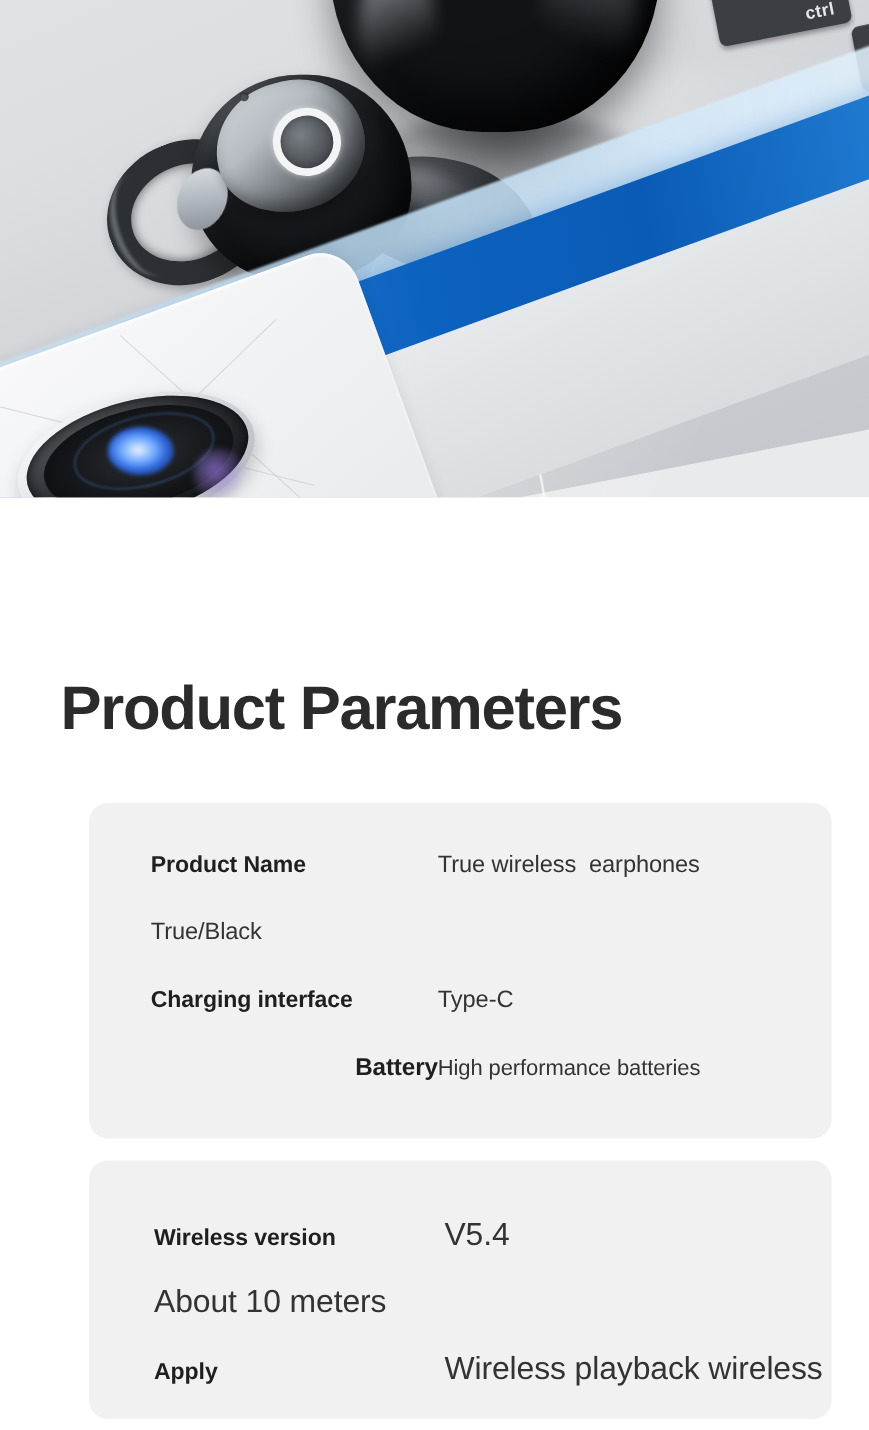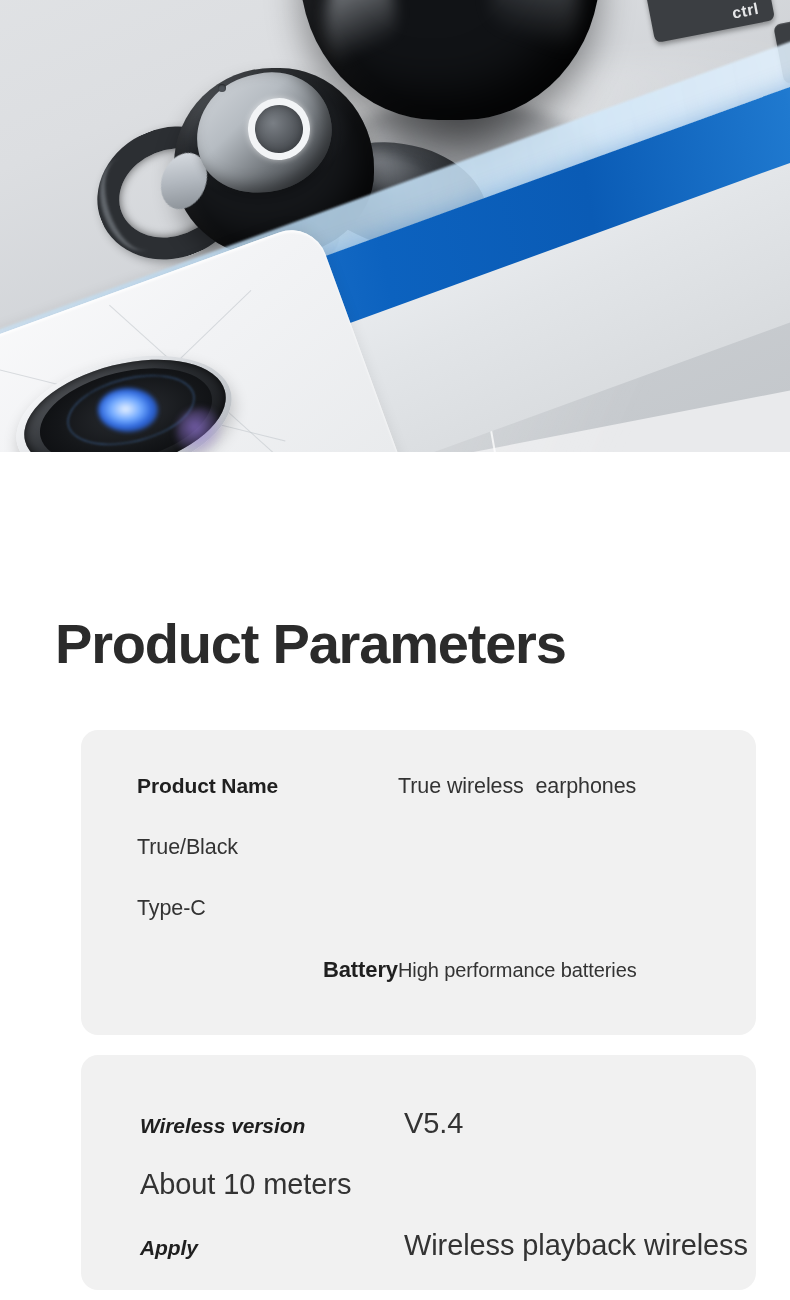--- a/index.html
+++ b/index.html
@@ -471,21 +471,21 @@
     font-size: 21.5px;
     font-weight: normal;
     color: #333333;
     letter-spacing: -.1px;
     white-space: pre;
     font-family: "Liberation Sans", sans-serif;
   }
   
   .spec-row.big .spec-label { font-size: 22px; text-align: right; }
   .spec-row.big .spec-value { font-size: 20px; }
-  #card-2 .spec-label { flex: 0 0 264px; font-style: italic; }
+  #card-2 .spec-label { flex: 0 0 264px; }
   #card-2 .spec-value { font-size: 29px; }
 </style>
 </head>
 <body>
 
 <div class="page">
 
   <div class="hero">
 
     <div class="hero-blue-bg"></div>
@@ -549,20 +549,21 @@
       <div class="spec-row">
         <div class="spec-label">Product Name</div>
         <div class="spec-value">True wireless  earphones</div>
       </div>
 
       <div class="spec-row">
         <div class="spec-value">True/Black</div>
       </div>
 
       <div class="spec-row">
+        <div class="spec-label">Charging interface</div>
         <div class="spec-value">Type-C</div>
       </div>
 
       <div class="spec-row big">
         <div class="spec-label">Battery</div>
         <div class="spec-value">High performance batteries</div>
       </div>
 
     </div>
   </div>

